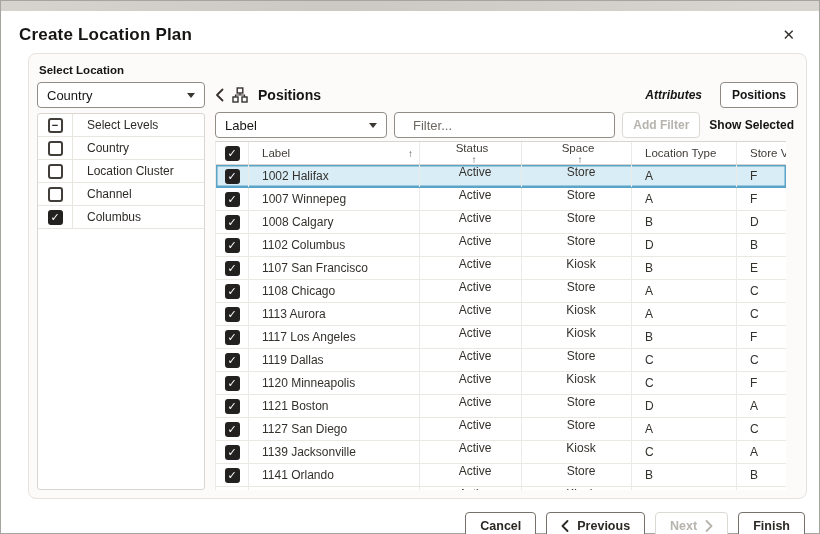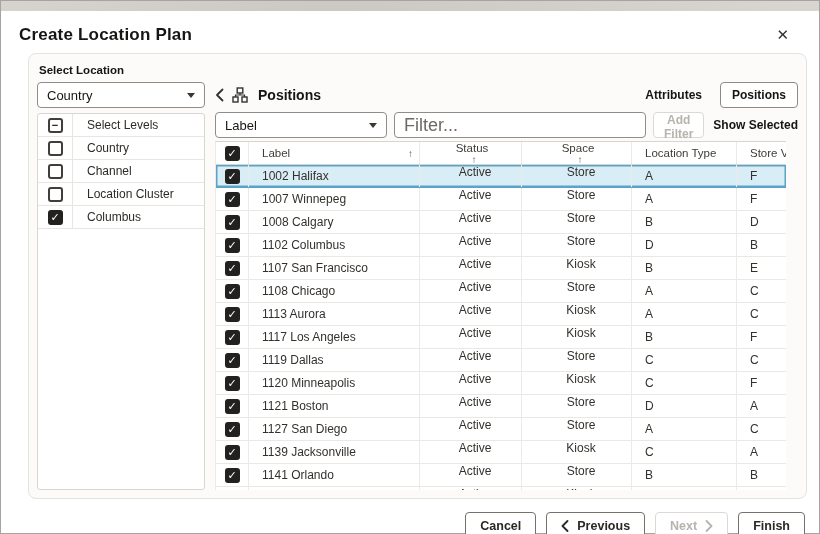--- a/index.html
+++ b/index.html
@@ -5,21 +5,21 @@
   * { margin:0; padding:0; box-sizing:border-box; }
   html,body { width:820px; height:534px; overflow:hidden; }
   body { font-family:"Liberation Sans", sans-serif; color:#161513; background:#fff; }
 
   .screen { width:820px; height:534px; border:1px solid #a7a39e; display:flex; flex-direction:column; background:#fff; }
   .backdrop-strip { height:10px; background:linear-gradient(90deg,#d7d4d0,#ccc9c5 40%,#d9d6d2); flex:0 0 auto; }
 
   .dialog { flex:1; display:flex; flex-direction:column; position:relative; }
 
   
-  .title-row { display:flex; align-items:flex-start; justify-content:space-between; padding:14px 26px 8px 18px;gap:20px; }
+  .title-row { display:flex; align-items:flex-start; justify-content:space-between; padding:14px 20px 8px 18px;gap:20px; }
   .dlg-title { font-size:17px; font-weight:bold; letter-spacing:.2px; }
   .close-btn { font-size:15px; color:#34312d; cursor:pointer; padding:2px 4px; line-height:1; }
 
   
   .panel { margin:0 12px 0 27px; border:1px solid #e6e3df; border-radius:8px; background:#fcfbf9; height:446px; padding:8px; display:flex; flex-direction:column; }
   .select-location-label { font-size:11.5px; font-weight:bold; margin:2px 0 6px 2px; }
   .panel-body { display:flex; flex:1; min-height:0; }
 
   
   .left-col { width:168px; flex:0 0 auto; display:flex; flex-direction:column; margin-right:10px;text-align:center; }
@@ -37,26 +37,26 @@
   .cb.checked { background:#232120; color:#fff; border:2px solid #232120; }
   .cb.indet { border:2px solid #413d38; background:#fff; color:#232120; font-weight:bold; }
 
   
   .main-col { flex:1; min-width:0; display:flex; flex-direction:column; }
   .positions-header { display:flex; align-items:center; height:26px; margin-bottom:4px; }
   .back-chevron { display:flex; align-items:center; cursor:pointer; margin-right:8px; }
   .hier-icon { margin-right:10px; display:flex; align-items:center; }
   .positions-title { font-size:14px; font-weight:bold; }
   .header-right { margin-left:auto; display:flex; align-items:center; gap:10px; }
-  .attributes-btn { font-size:12px; font-weight:bold; padding:5px 8px; cursor:pointer; border-radius:4px; }
+  .attributes-btn { font-size:12px; font-weight:bold; padding:5px 8px; cursor:pointer; border-radius:4px;font-style:italic; }
   .positions-btn { font-size:12px; font-weight:bold; padding:5px 11px; border:1px solid #8f8a84; border-radius:4px; background:#fff; cursor:pointer; }
 
   .filter-row { display:flex; align-items:center; margin-bottom:3px; gap:7px; }
   .filter-dd { width:172px; flex:0 0 auto; }
-  .filter-input { flex:1; height:26px; border:1px solid #918c86; border-radius:4px; padding:0 9px; font-size:18px; font-family:"Liberation Sans",sans-serif; color:#161513; background:#fff; }
+  .filter-input { flex:1; height:26px; border:1px solid #918c86; border-radius:4px; padding:0 18px; font-size:13px; font-family:"Liberation Sans",sans-serif; color:#161513; background:#fff; }
   .filter-input::placeholder { color:#6e6963; }
   .add-filter-btn { height:26px; padding:0 10px; font-size:12px; font-weight:bold; color:#b7b3ad; border:1px solid #dcd9d4; border-radius:4px; background:#fff; cursor:default;text-align:center; }
   .show-selected { font-size:12px; font-weight:bold; white-space:nowrap; padding:0 4px 0 2px; cursor:pointer; }
 
   
   .table-wrap { flex:1; min-height:0; display:flex; }
   .pos-table { flex:1; min-width:0; border-top:1px solid #d8d5d0; overflow:hidden; background:#fff; border-left:1px solid #eceae6; }
   .tgrid-row { display:grid; grid-template-columns:33px 171px 102px 110px 105px 1fr; height:23px; border-bottom:1px solid #ebe8e4; background:#fff; }
   .tgrid-row > div { display:flex; align-items:center; border-right:1px solid #eceae6; overflow:hidden; white-space:nowrap; }
   .tgrid-row > div:last-child { border-right:none; }
@@ -111,27 +111,27 @@
                 <div class="level-row">
                   <div class="level-cb-cell">
                     <span class="cb unchecked"></span>
                   </div>
                   <div class="level-label">Country</div>
                 </div>
                 <div class="level-row">
                   <div class="level-cb-cell">
                     <span class="cb unchecked"></span>
                   </div>
-                  <div class="level-label">Channel</div>
+                  <div class="level-label">Location Cluster</div>
                 </div>
                 <div class="level-row">
                   <div class="level-cb-cell">
                     <span class="cb unchecked"></span>
                   </div>
-                  <div class="level-label">Location Cluster</div>
+                  <div class="level-label">Channel</div>
                 </div>
                 <div class="level-row">
                   <div class="level-cb-cell">
                     <span class="cb checked">✓</span>
                   </div>
                   <div class="level-label">Columbus</div>
                 </div>
               </div>
           </div>
         </div>

